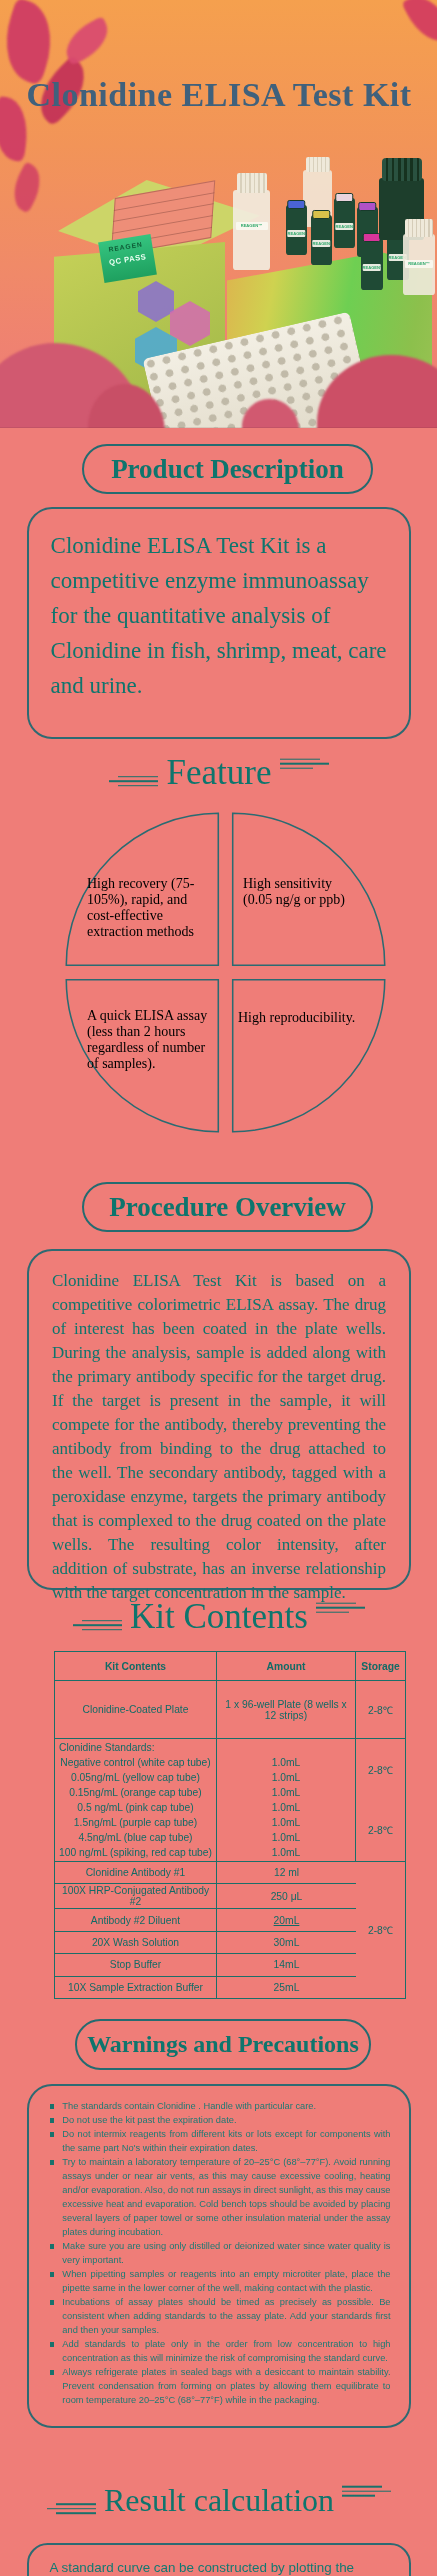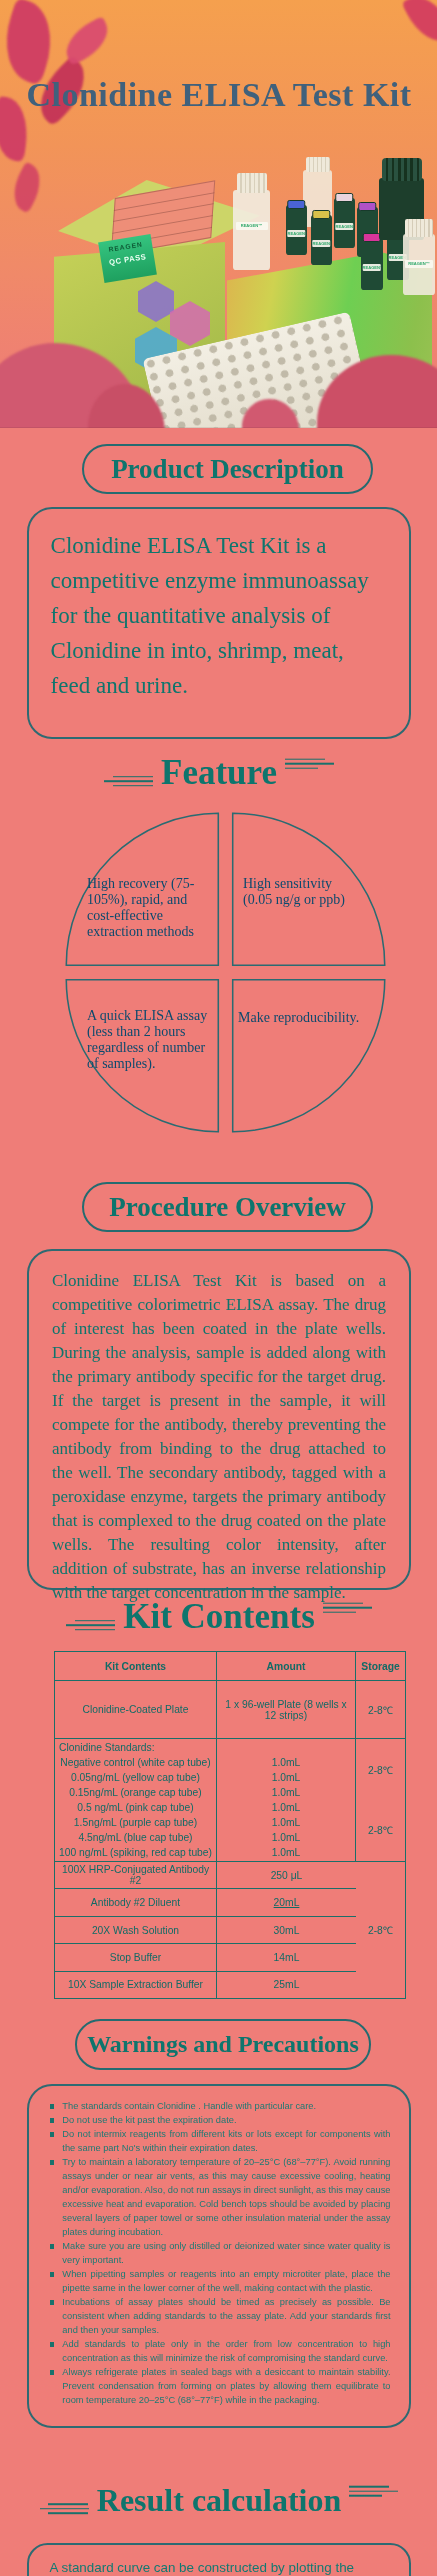--- a/index.html
+++ b/index.html
@@ -43,27 +43,27 @@
            background-size:16px 13.4px,100% 100%;}
   .mount{position:absolute;filter:blur(1px);border-radius:48% 52% 0 0/75% 85% 0 0;}
   .seam{position:absolute;left:0;top:427px;width:100%;height:1px;background:rgba(90,40,40,.12);}
   
   .pill{position:absolute;border:2.1px solid #256b70;border-radius:36px;display:flex;
         align-items:center;justify-content:center;color:#0e756d;font-weight:bold;}
   .tbox{position:absolute;left:27px;width:384px;border:2.1px solid #2e6a72;border-radius:25px;
         color:#0e756d;box-sizing:border-box;}
   .sechead{position:absolute;left:0;width:100%;display:flex;justify-content:center;
            align-items:center;gap:8.2px;color:#0e756d;}
-  .sechead .txt{font-weight:bold;}
+  .sechead .txt{font-weight:normal;}
   .deco{display:flex;flex-direction:column;gap:3.1px;}
   .deco i{display:block;height:1.5px;background:#19716c;}
   .deco.lo{transform:translateY(8.2px);}
   .deco.hi{transform:translateY(-9.3px);}
   
-  .quadtext{position:absolute;color:#0c4a6e;font-size:14px;line-height:16px;}
+  .quadtext{position:absolute;color:#000000;font-size:14px;line-height:16px;}
   
   .ktable{position:absolute;left:54px;top:1651px;width:352px;border:1.5px solid #1b6e69;
           box-sizing:border-box;color:#116b66;font-family:"Liberation Sans",sans-serif;font-size:10.3px;}
   .krow{display:flex;border-bottom:1px solid #1b6e69;}
   .kcell{display:flex;align-items:center;justify-content:center;text-align:center;
          border-right:1px solid #1b6e69;box-sizing:border-box;padding:1px 3.1px;}
   .kcell:last-child{border-right:none;}
   .c1{width:162px;flex:none;}
   .c2{width:139px;flex:none;}
   .c3{flex:1;}
@@ -150,21 +150,21 @@
     <div class="mount" style="left:88px;top:384px;width:77px;height:57px;background:#c84f66;"></div>
     <div class="mount" style="left:317px;top:355px;width:155px;height:90px;background:#cc4f66;"></div>
     <div class="mount" style="left:242px;top:399px;width:57px;height:36px;background:#d15970;"></div>
   </div>
   <div class="seam"></div>
 
   <div class="pill" style="left:82px;top:444px;width:287px;height:46px;font-size:27px;">
     <span>Product Description</span>
   </div>
   <div class="tbox" style="top:507px;height:232px;padding:18.5px 21.6px;font-size:23px;line-height:35px;">
-    <span>Clonidine ELISA Test Kit is a competitive enzyme immunoassay for the quantitative analysis of Clonidine in into, shrimp, meat, feed and urine.</span>
+    <span>Clonidine ELISA Test Kit is a competitive enzyme immunoassay for the quantitative analysis of Clonidine in fish, shrimp, meat, care and urine.</span>
   </div>
 
   <div class="sechead" style="top:753px;">
     <span class="deco lo">
       <i style="width:40px;margin-left:8.8px;"></i>
         <i style="width:49px;"></i>
         <i style="width:40px;margin-left:8.8px;"></i>
     </span>
     <span class="txt" style="font-size:35px;">Feature</span>
     <span class="deco hi">
@@ -183,21 +183,21 @@
   <div class="quadtext" style="left:87px;top:876px;width:128px;">
     <span>High recovery (75-105%), rapid, and cost-effective extraction methods</span>
   </div>
   <div class="quadtext" style="left:243px;top:876px;width:121px;">
     <span>High sensitivity (0.05 ng/g or ppb)</span>
   </div>
   <div class="quadtext" style="left:87px;top:1008px;width:129px;">
     <span>A quick ELISA assay (less than 2 hours regardless of number of samples).</span>
   </div>
   <div class="quadtext" style="left:238px;top:1010px;width:134px;">
-    <span>Make reproducibility.</span>
+    <span>High reproducibility.</span>
   </div>
 
   <div class="pill" style="left:82px;top:1182px;width:287px;height:46px;font-size:27px;">
     <span>Procedure Overview</span>
   </div>
   <div class="tbox" style="top:1249px;height:341px;padding:17.5px 23px;font-size:17px;line-height:24px;text-align:justify;">
     <span>Clonidine ELISA Test Kit is based on a competitive colorimetric ELISA assay. The drug of interest has been coated in the plate wells. During the analysis, sample is added along with the primary antibody specific for the target drug. If the target is present in the sample, it will compete for the antibody, thereby preventing the antibody from binding to the drug attached to the well. The secondary antibody, tagged with a peroxidase enzyme, targets the primary antibody that is complexed to the drug coated on the plate wells. The resulting color intensity, after addition of substrate, has an inverse relationship with the target concentration in the sample.</span>
   </div>
 
   <div class="sechead" style="top:1597px;">
@@ -247,20 +247,24 @@
           <div>1.0mL</div>
         </div>
       <div class="kcell c3" id="std-storage" style="flex-direction:column;justify-content:space-around;display:flex;">
           <div>2-8℃</div>
           <div>2-8℃</div>
         </div>
     </div>
     <div class="krow" style="height:136px;border-bottom:none;">
       <div id="reagent-list" style="width:301px;flex:none;display:flex;flex-direction:column;">
           <div style="display: flex; flex: 1 1 0%; border-bottom: 1px solid rgb(27, 110, 105);">
+            <div class="kcell c1" style="height: auto;">Clonidine Antibody #1</div>
+            <div class="kcell c2" style="border-right: none;">12 ml</div>
+          </div>
+          <div style="display: flex; flex: 1 1 0%; border-bottom: 1px solid rgb(27, 110, 105);">
             <div class="kcell c1" style="height: auto;">100X HRP-Conjugated Antibody #2</div>
             <div class="kcell c2" style="border-right: none;">250 μL</div>
           </div>
           <div style="display: flex; flex: 1 1 0%; border-bottom: 1px solid rgb(27, 110, 105);">
             <div class="kcell c1" style="height: auto;">Antibody #2 Diluent</div>
             <div class="kcell c2" style="border-right: none; text-decoration: underline;">20mL</div>
           </div>
           <div style="display: flex; flex: 1 1 0%; border-bottom: 1px solid rgb(27, 110, 105);">
             <div class="kcell c1" style="height: auto;">20X Wash Solution</div>
             <div class="kcell c2" style="border-right: none; text-align: right;">30mL</div>

